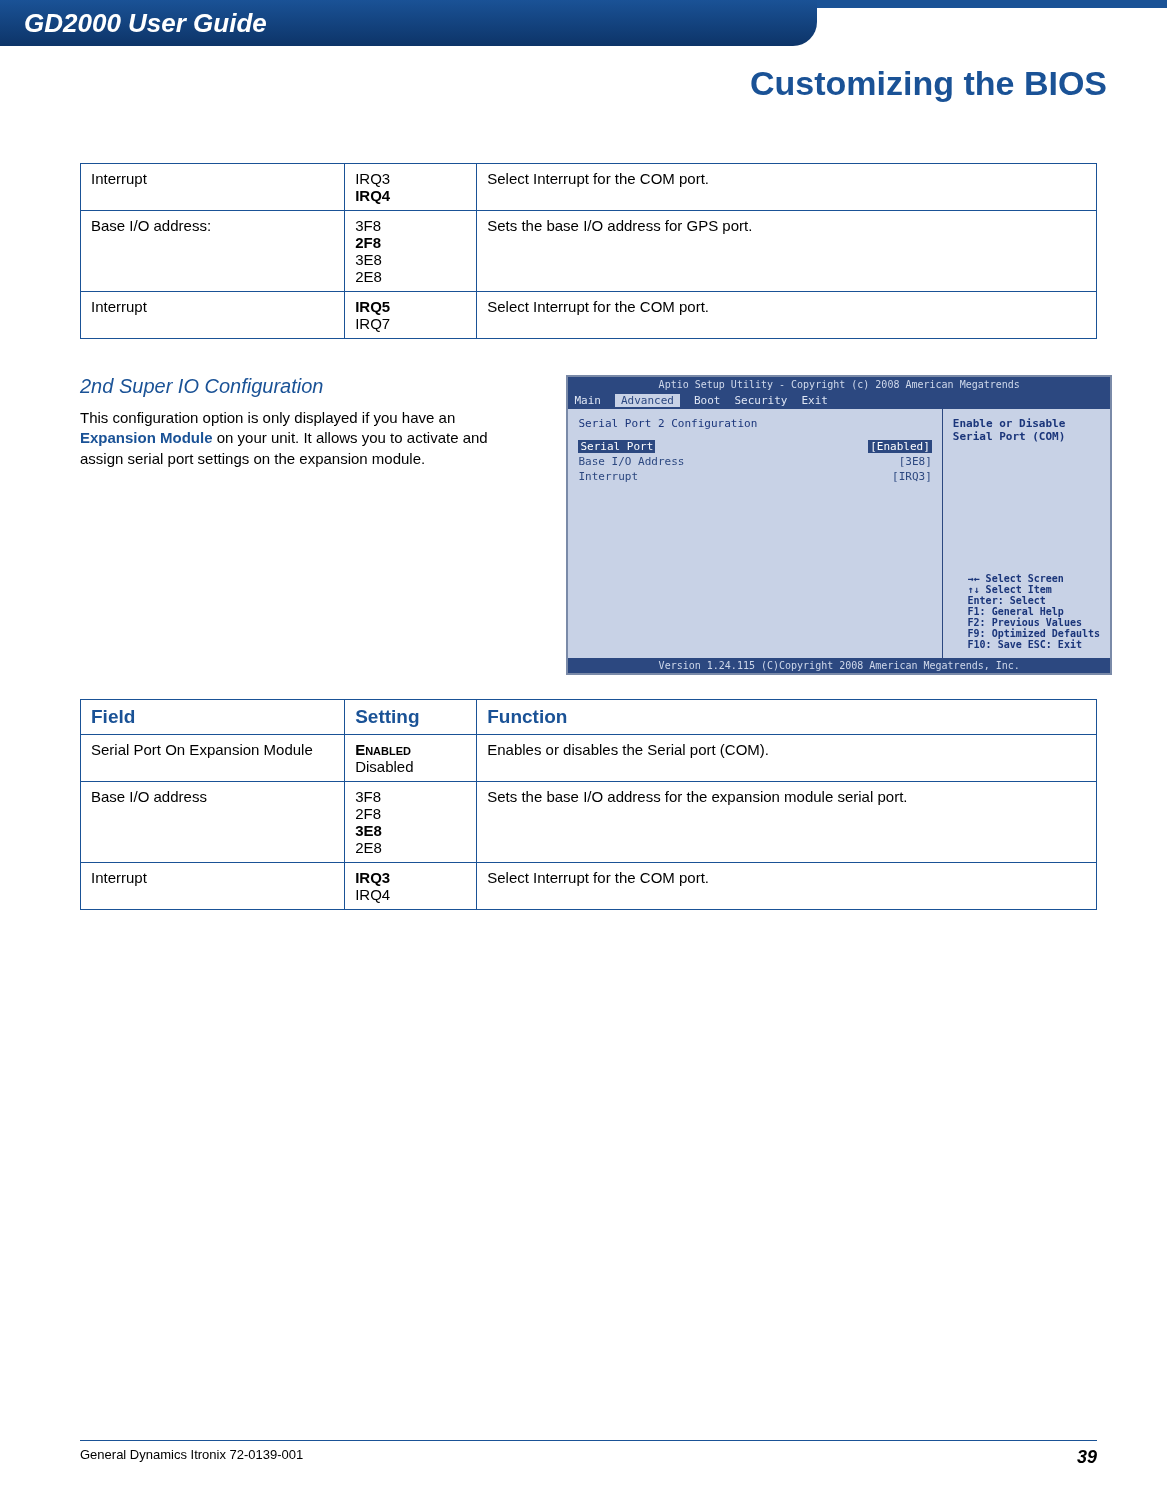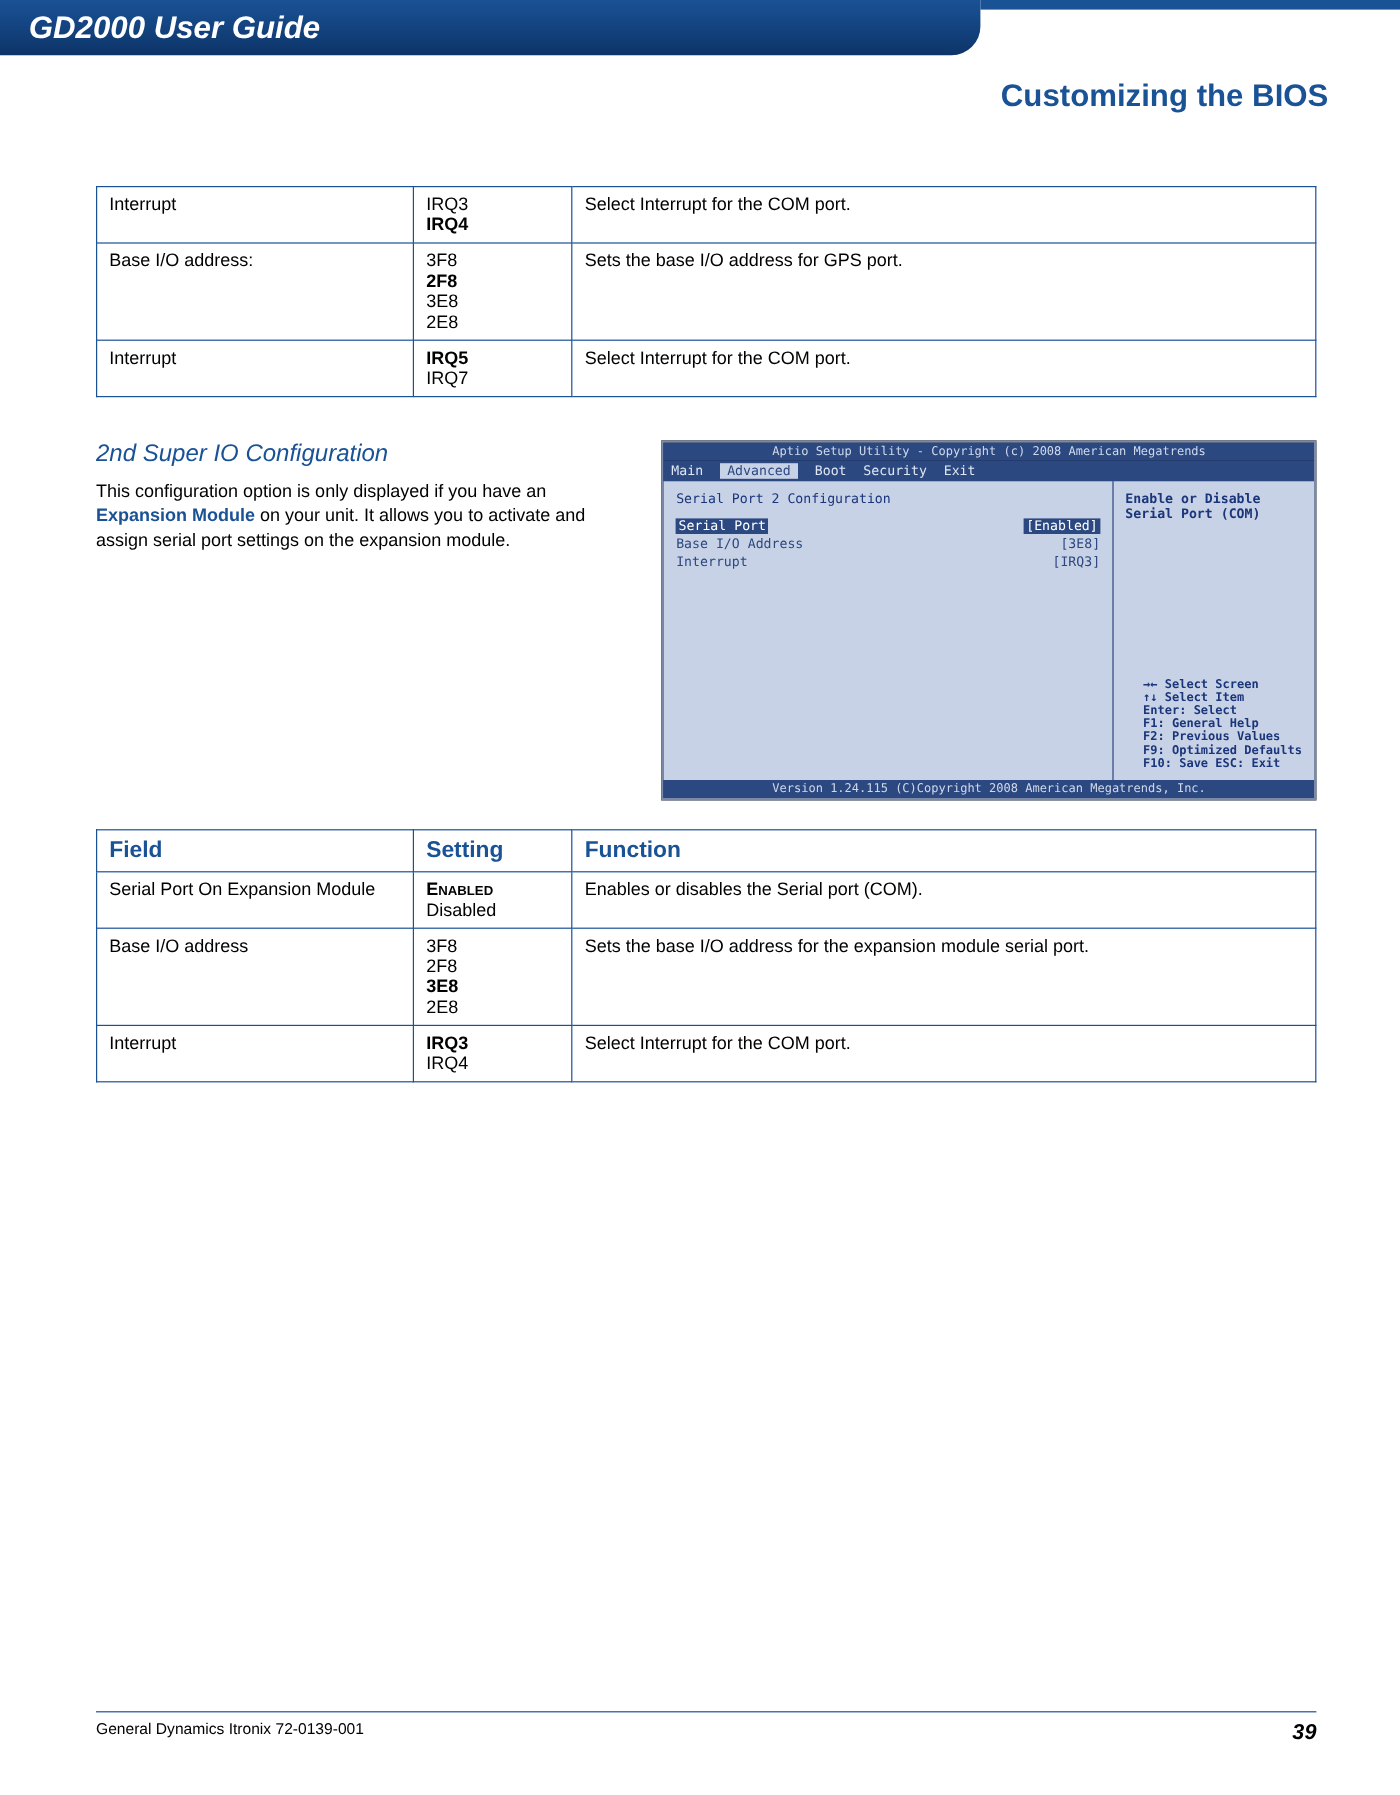--- a/index.html
+++ b/index.html
@@ -31,21 +31,21 @@
     content:"";
     position:absolute;
     left:70%;
     top:0;
     width:30%;
     height:8px;
     background:#1a5296;
   }
   .section-title {
     color: #1a5296;
-    font-size: 26px;
+    font-size: 34px;
     font-weight: bold;
     text-align: right;
     padding: 18px 60px 0 0;
   }
   .content {
     padding: 60px 70px 0 80px;
   }
   table.settings {
     border-collapse: collapse;
     width: 100%;
@@ -83,28 +83,29 @@
     margin-bottom: 10px;
   }
   .bodytext {
     font-size: 15px;
     line-height: 1.35;
   }
   .link-blue { color: #1a5296; font-weight: bold; }
   
   .bios {
     border: 2px solid #7a8aa8;
-    background: #000000;
+    background: #3b82f6;
     font-family: "Lucida Console", monospace;
     font-size: 11px;
     color: #dfe6f4;
     width: 100%;
     height: 300px;
     display:flex;
     flex-direction:column;
+    margin-left:15px;
   }
   .bios-top {
     background: #2c4880;
     padding: 2px 6px;
     font-size: 10px;
     color:#cfd8ea;
     text-align:center;
   }
   .bios-tabs {
     background: #2c4880;
@@ -144,21 +145,21 @@
   .bios-bottom{
     background:#2c4880;
     color:#cfd8ea;
     text-align:center;
     font-size:10px;
     padding:2px;
   }
   .bios-row{display:flex;justify-content:space-between;margin:2px 0;}
   .footer {
     position: absolute;
-    bottom: 42px;
+    bottom: 28px;
     left: 80px;
     right: 70px;
     border-top: 1px solid #1a5296;
     padding-top: 6px;
     display: flex;
     justify-content: space-between;
     font-size: 13px;
   }
   .footer .pn{font-style:italic;font-weight:bold;font-size:18px;}
 </style>

